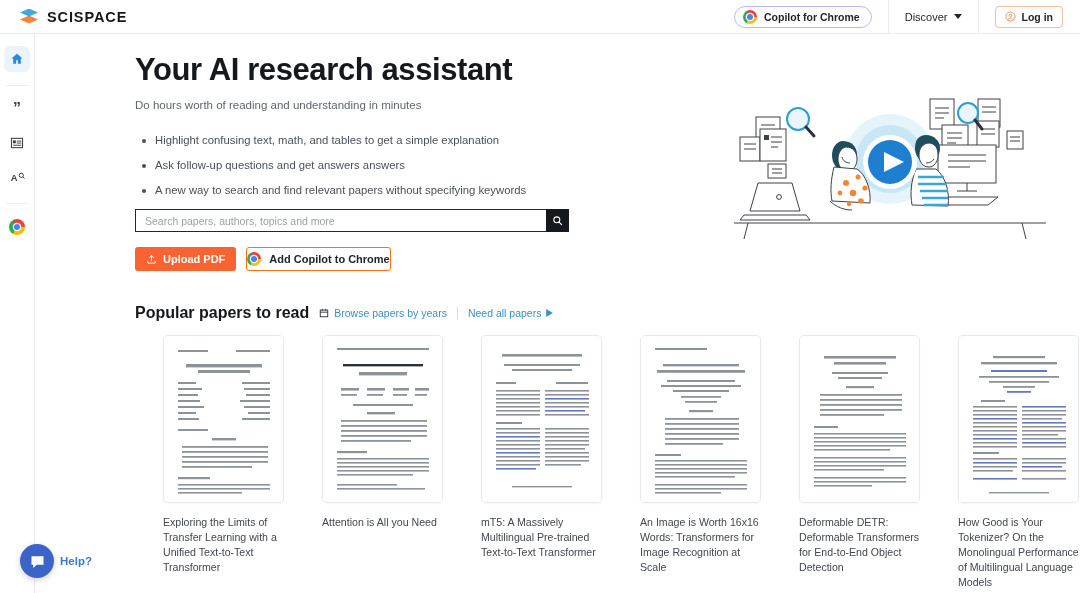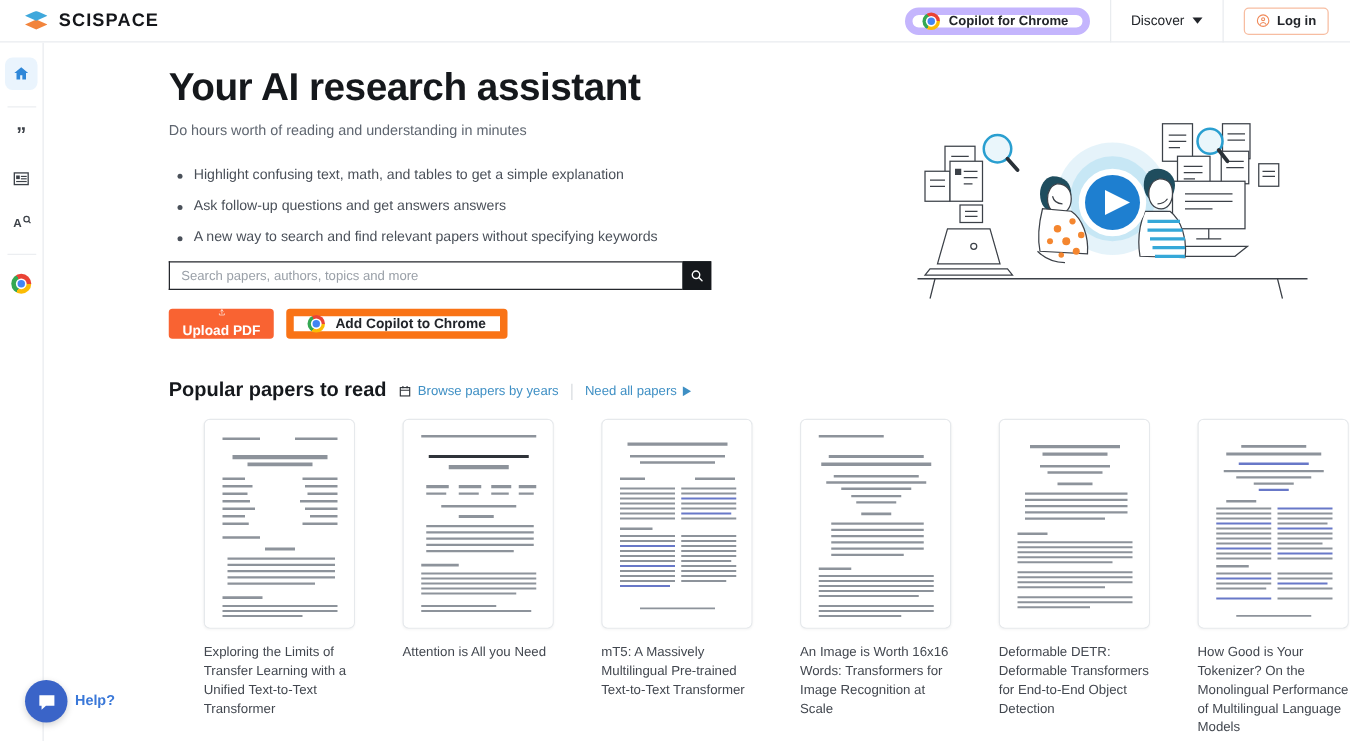--- a/index.html
+++ b/index.html
@@ -27,21 +27,21 @@
   }
   .logo-layer.top {
     top: 2px; background: #3fa8dc;
     clip-path: polygon(50% 0%, 100% 50%, 50% 100%, 0% 50%);
   }
   .logo-text { font-size: 14.5px; font-weight: 700; letter-spacing: .9px; color: #14161a; }
 
   .header-right { margin-left: auto; display: flex; align-items: center; height: 100%; }
   .copilot-chip {
     display: flex; align-items: center; gap: 7px;
-    border: 6px solid #c4b5fd; border-radius: 16px;
+    border: 1px solid #c4b5fd; border-radius: 16px;
     height: 22px; padding: 0 11px 0 8px; background: #fff;
     font-size: 10.5px; font-weight: 700; color: #22252a; cursor: pointer;
   }
   .hdr-div { width: 1px; height: 34px; background: #e9ecef; margin: 0 16px; }
   .discover {
     display: flex; align-items: center; gap: 6px;
     font-size: 11px; color: #22252a; cursor: pointer;
   }
   .caret-dn {
     width: 0; height: 0; border-left: 4px solid transparent;
@@ -107,25 +107,24 @@
     width: 23px; height: 23px; background: #15181c; border: 1px solid #15181c;
     display: flex; align-items: center; justify-content: center; cursor: pointer;
   }
 
   .btn-row { position: absolute; left: 100px; top: 213px; display: flex; gap: 10px; }
   .upload-btn {
     display: flex; align-items: center; gap: 6px; height: 24px; padding: 0 11px;
     background: #f96332; border: none; border-radius: 3px; cursor: pointer;
     font-size: 11px; font-weight: 700; color: #fff;
     font-family: "Liberation Sans", sans-serif;
-    flex-direction: column;
   }
   .addcopilot-btn {
-    display: flex; align-items: center; gap: 8px; height: 24px; padding: 0 11px;
-    background: #fff; border: 6px solid #f97316; border-radius: 3px; cursor: pointer;
+    display: flex; align-items: center; gap: 8px; height: 24px; padding: 0 0;
+    background: #fff; border: 1px solid #f97316; border-radius: 3px; cursor: pointer;
     font-size: 11px; font-weight: 700; color: #22252a;
     font-family: "Liberation Sans", sans-serif;
   }
 
   
   .illo { position: absolute; left: 695px; top: 55px; width: 320px; height: 150px; }
 
   
   .pop-head { position: absolute; left: 100px; top: 270px; display: flex; align-items: center; gap: 10px; }
   .pop-title { font-size: 16px; font-weight: 700; color: #15181c; }

